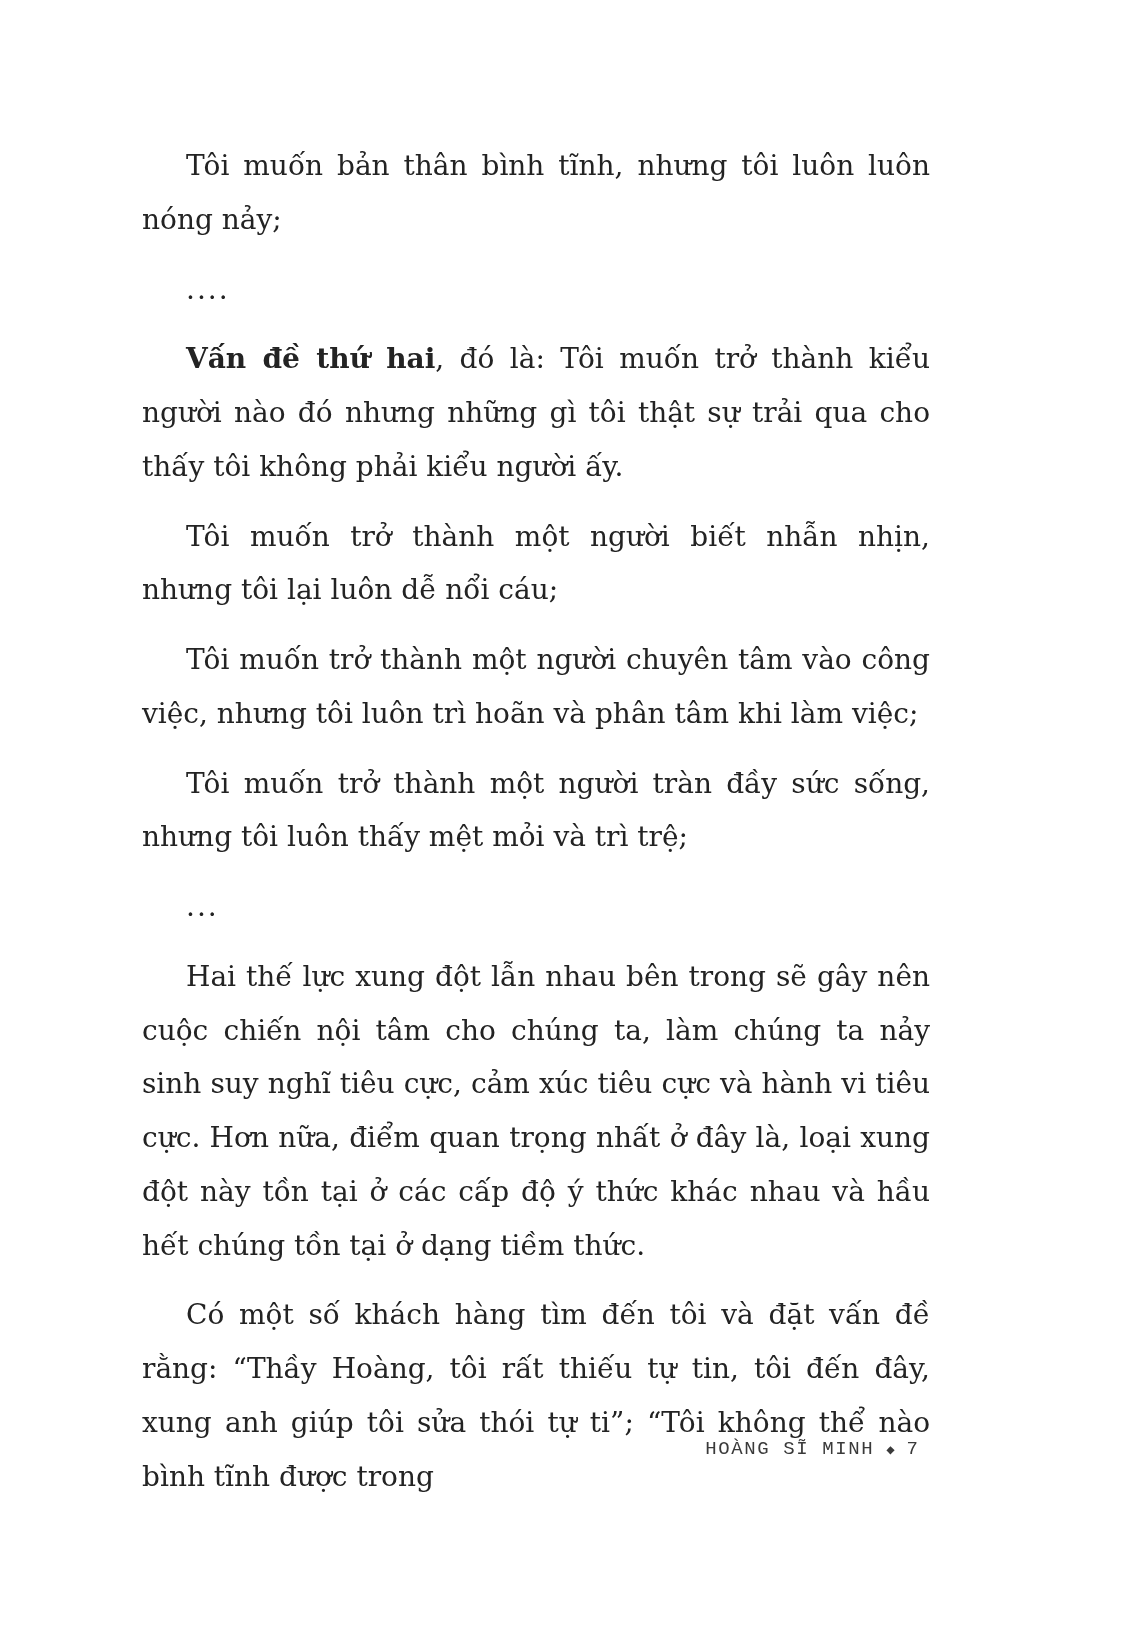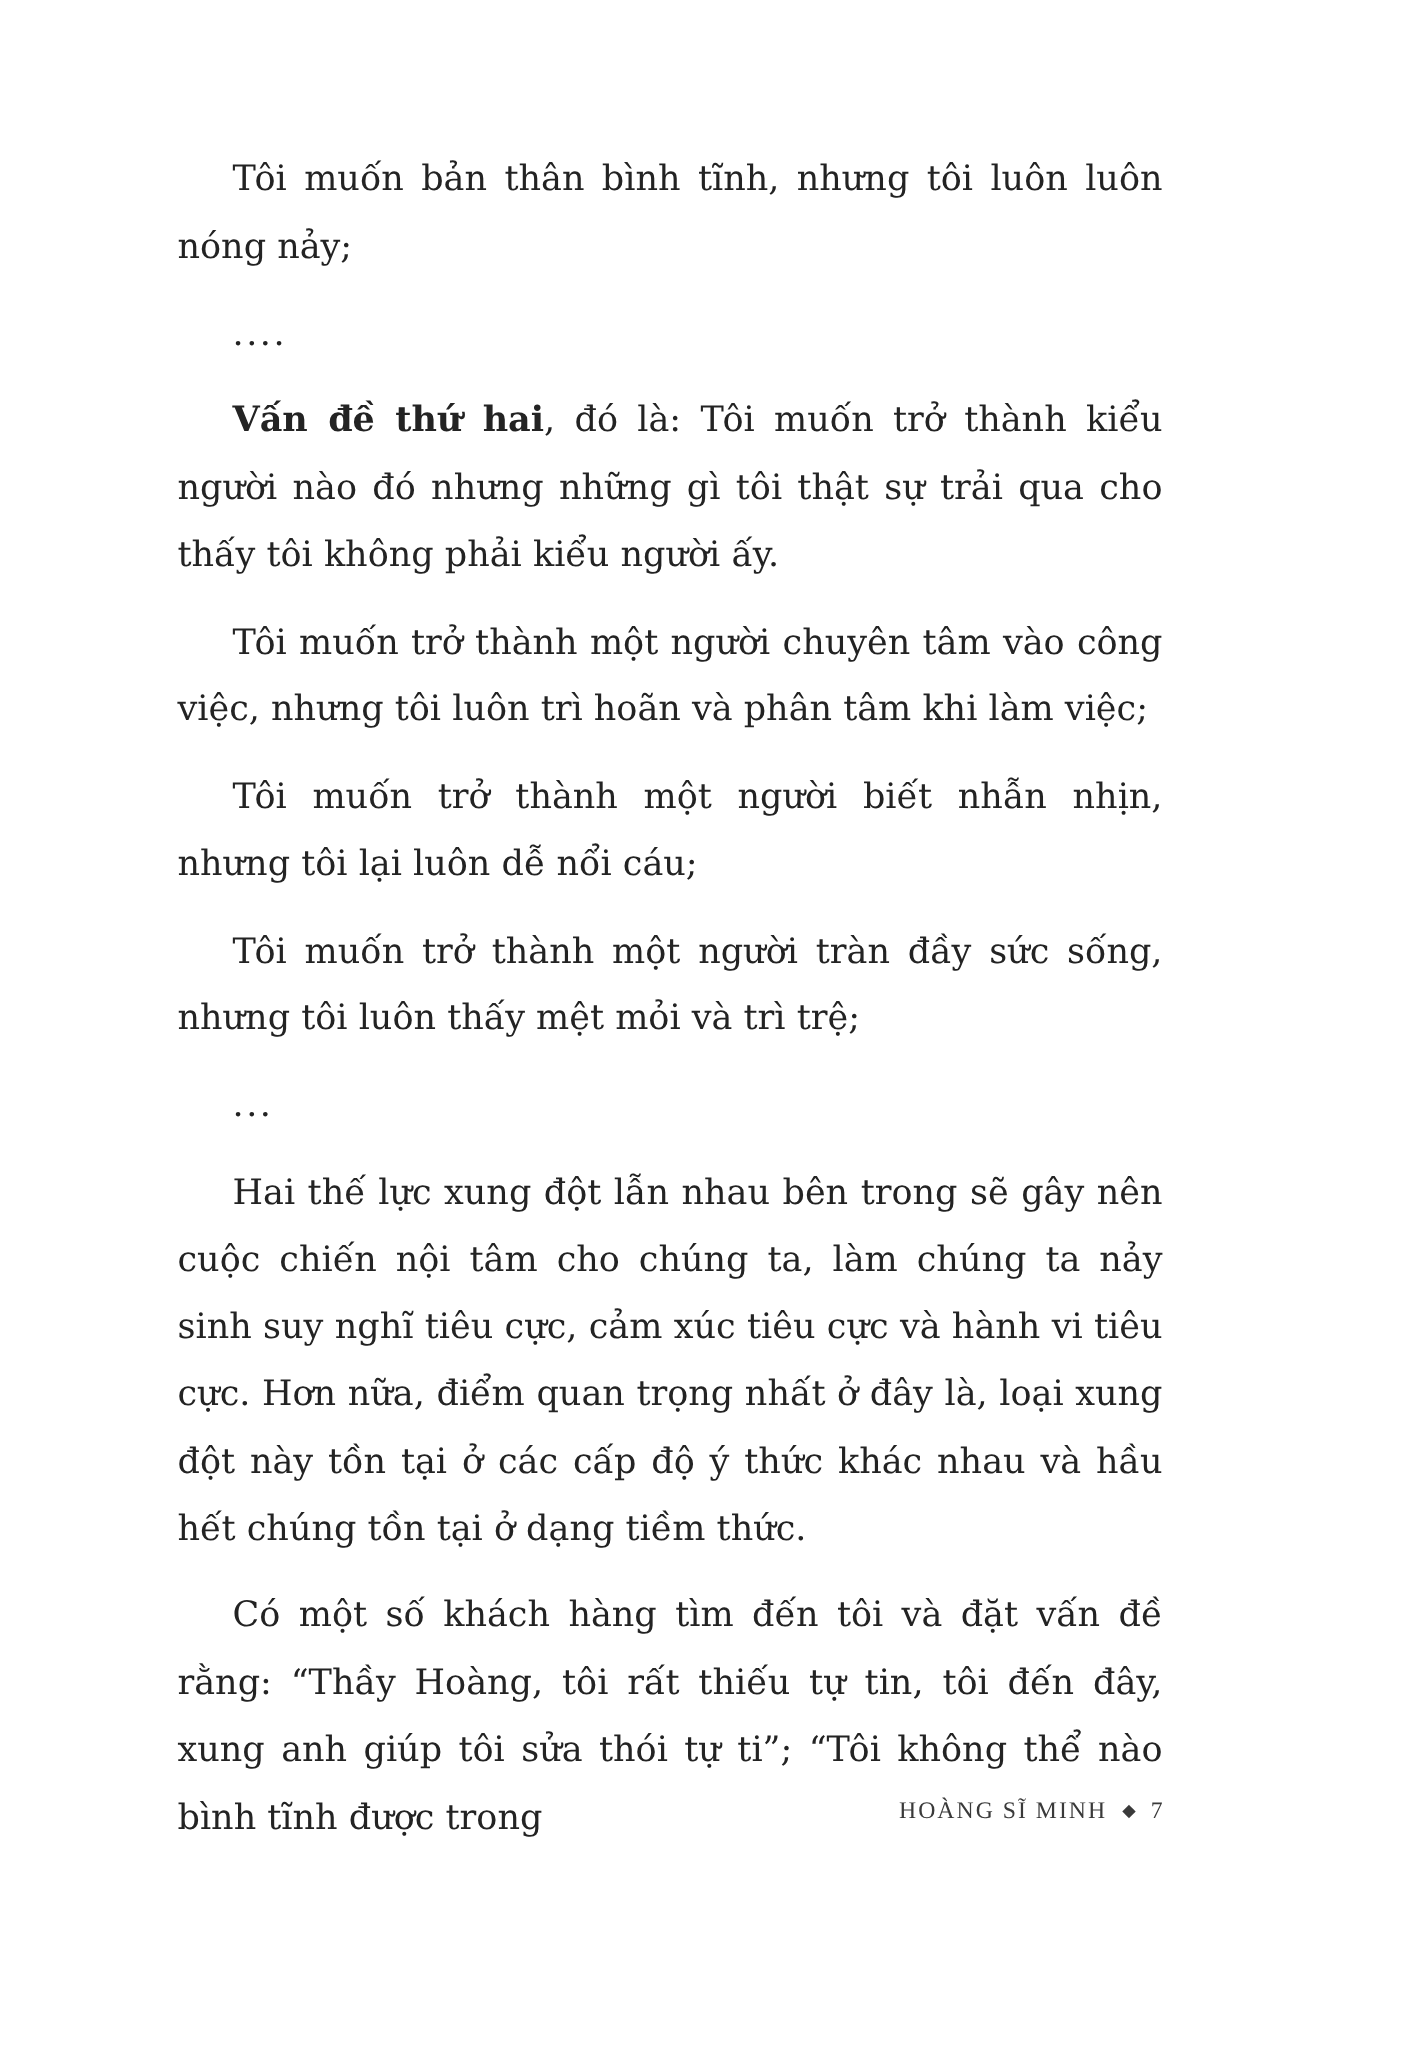--- a/index.html
+++ b/index.html
@@ -13,46 +13,46 @@
     height: 1646px;
     margin: 0 auto;
     background: #ffffff;
     font-family: "DejaVu Serif", "Liberation Serif", serif;
     color: #222222;
     box-sizing: border-box;
     overflow: hidden;
   }
   .content {
     position: absolute;
-    top: 116px;
+    top: 139px;
     left: 142px;
     right: 196px;
   }
   .content p {
     font-size: 28px;
     line-height: 1.92;
     text-align: justify;
     text-indent: 44px;
     margin: 0 0 16px 0;
     color: #232323;
   }
   .content p .lead-bold {
     font-weight: bold;
   }
   .ellipsis-line {
     letter-spacing: 2px;
   }
   .footer {
     position: absolute;
     top: 1438px;
-    right: 196px;
+    right: 208px;
     display: flex;
     align-items: center;
     gap: 12px;
-    font-family: Liberation Serif, serif;
+    font-family: Liberation Mono, monospace;
     font-size: 19px;
     letter-spacing: 1.6px;
     color: #3a3a3a;
   }
   .footer .diamond {
     font-size: 14px;
     color: #3a3a3a;
     letter-spacing: 0;
   }
   .footer .page-num {
@@ -65,23 +65,23 @@
 <div class="page">
 
   <div class="content">
     <p>Tôi muốn bản thân bình tĩnh, nhưng tôi luôn luôn nóng nảy;</p>
 
 
     <p class="ellipsis-line">....</p>
 
     <p><span class="lead-bold">Vấn đề thứ hai</span><span>, đó là: Tôi muốn trở thành kiểu người nào đó nhưng những gì tôi thật sự trải qua cho thấy tôi không phải kiểu người ấy.</span></p>
 
+    <p>Tôi muốn trở thành một người biết nhẫn nhịn, nhưng tôi lại luôn dễ nổi cáu;</p>
+
     <p>Tôi muốn trở thành một người chuyên tâm vào công việc, nhưng tôi luôn trì hoãn và phân tâm khi làm việc;</p>
-
-    <p>Tôi muốn trở thành một người biết nhẫn nhịn, nhưng tôi lại luôn dễ nổi cáu;</p>
 
     <p>Tôi muốn trở thành một người tràn đầy sức sống, nhưng tôi luôn thấy mệt mỏi và trì trệ;</p>
 
     <p class="ellipsis-line">...</p>
 
     <p>Hai thế lực xung đột lẫn nhau bên trong sẽ gây nên cuộc chiến nội tâm cho chúng ta, làm chúng ta nảy sinh suy nghĩ tiêu cực, cảm xúc tiêu cực và hành vi tiêu cực. Hơn nữa, điểm quan trọng nhất ở đây là, loại xung đột này tồn tại ở các cấp độ ý thức khác nhau và hầu hết chúng tồn tại ở dạng tiềm thức.</p>
 
     <p>Có một số khách hàng tìm đến tôi và đặt vấn đề rằng: “Thầy Hoàng, tôi rất thiếu tự tin, tôi đến đây, xung anh giúp tôi sửa thói tự ti”; “Tôi không thể nào bình tĩnh được trong</p>
   </div>
 

